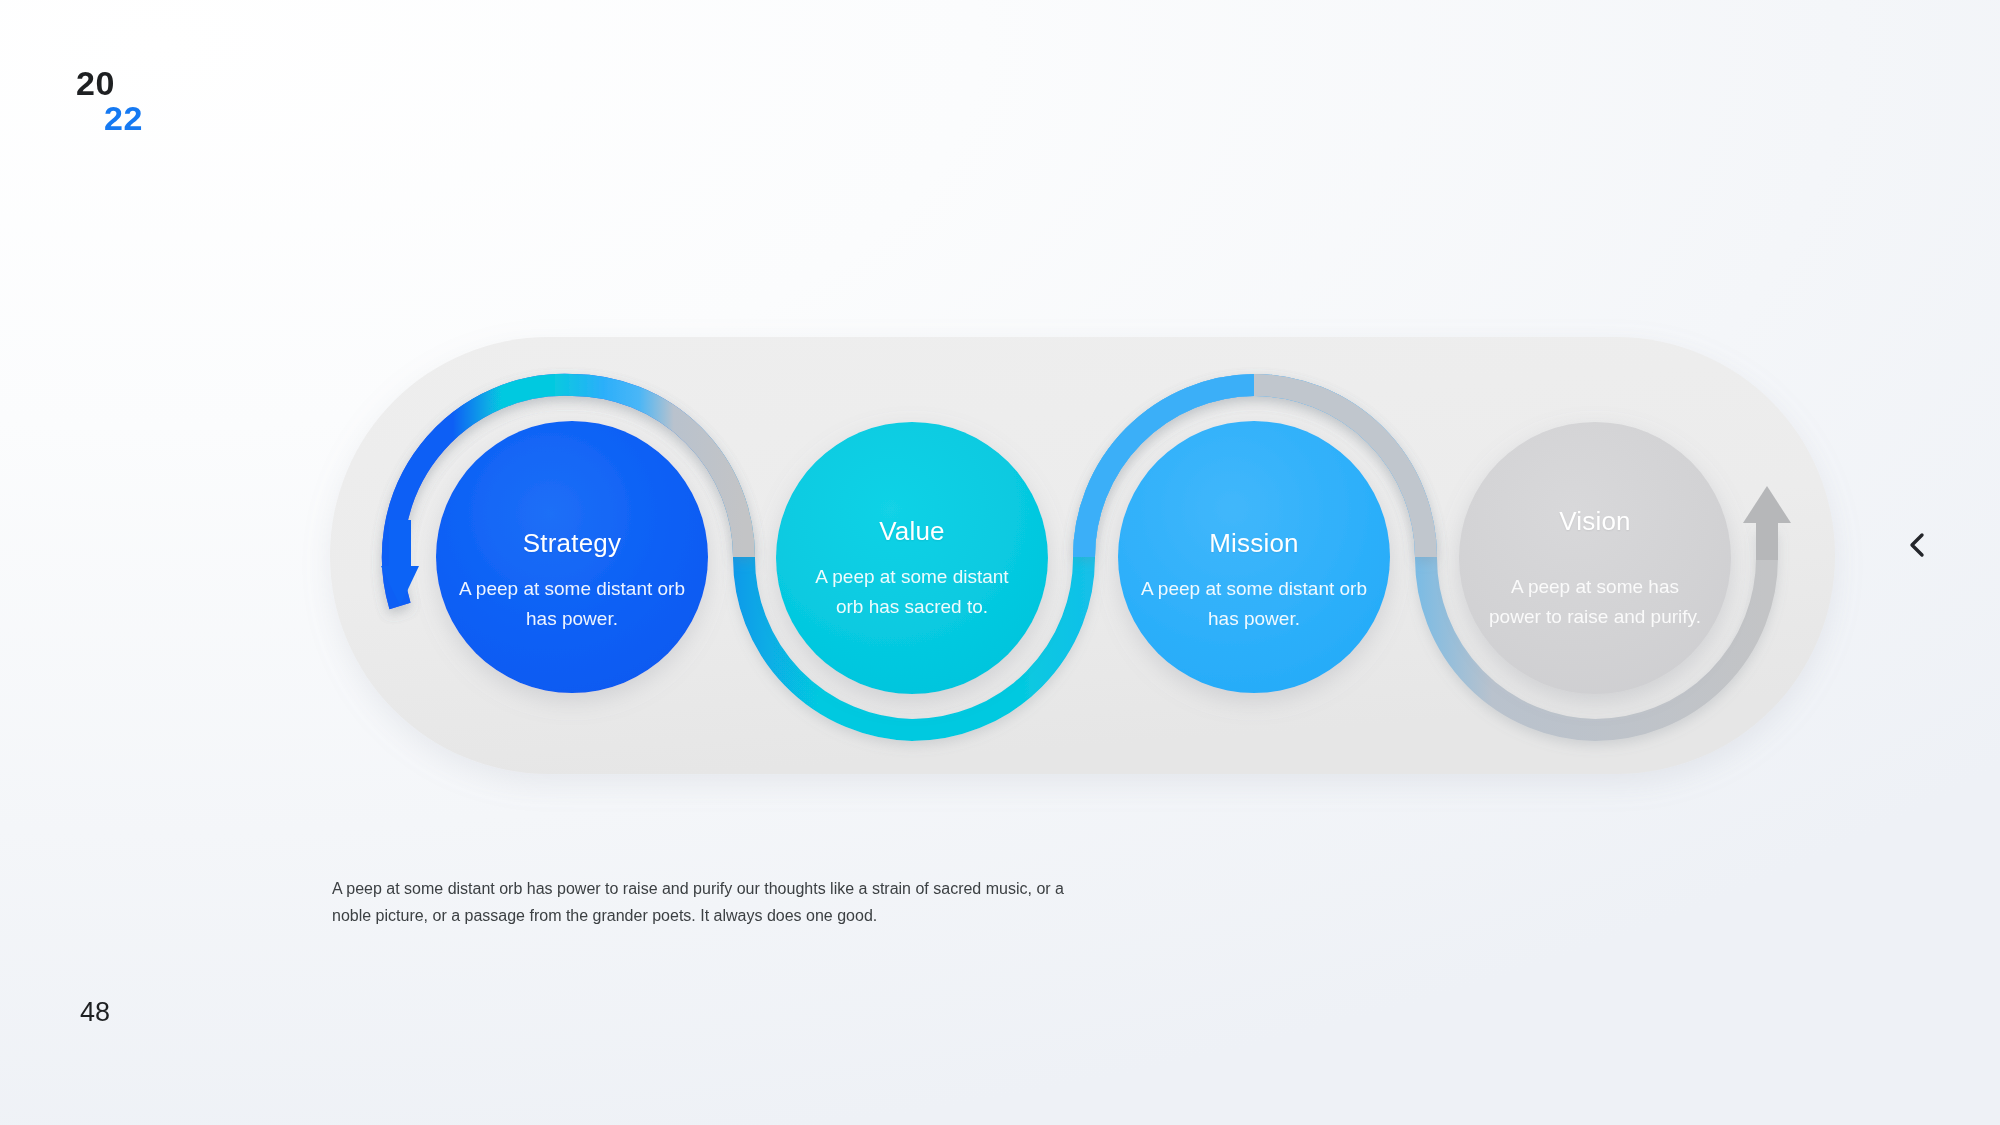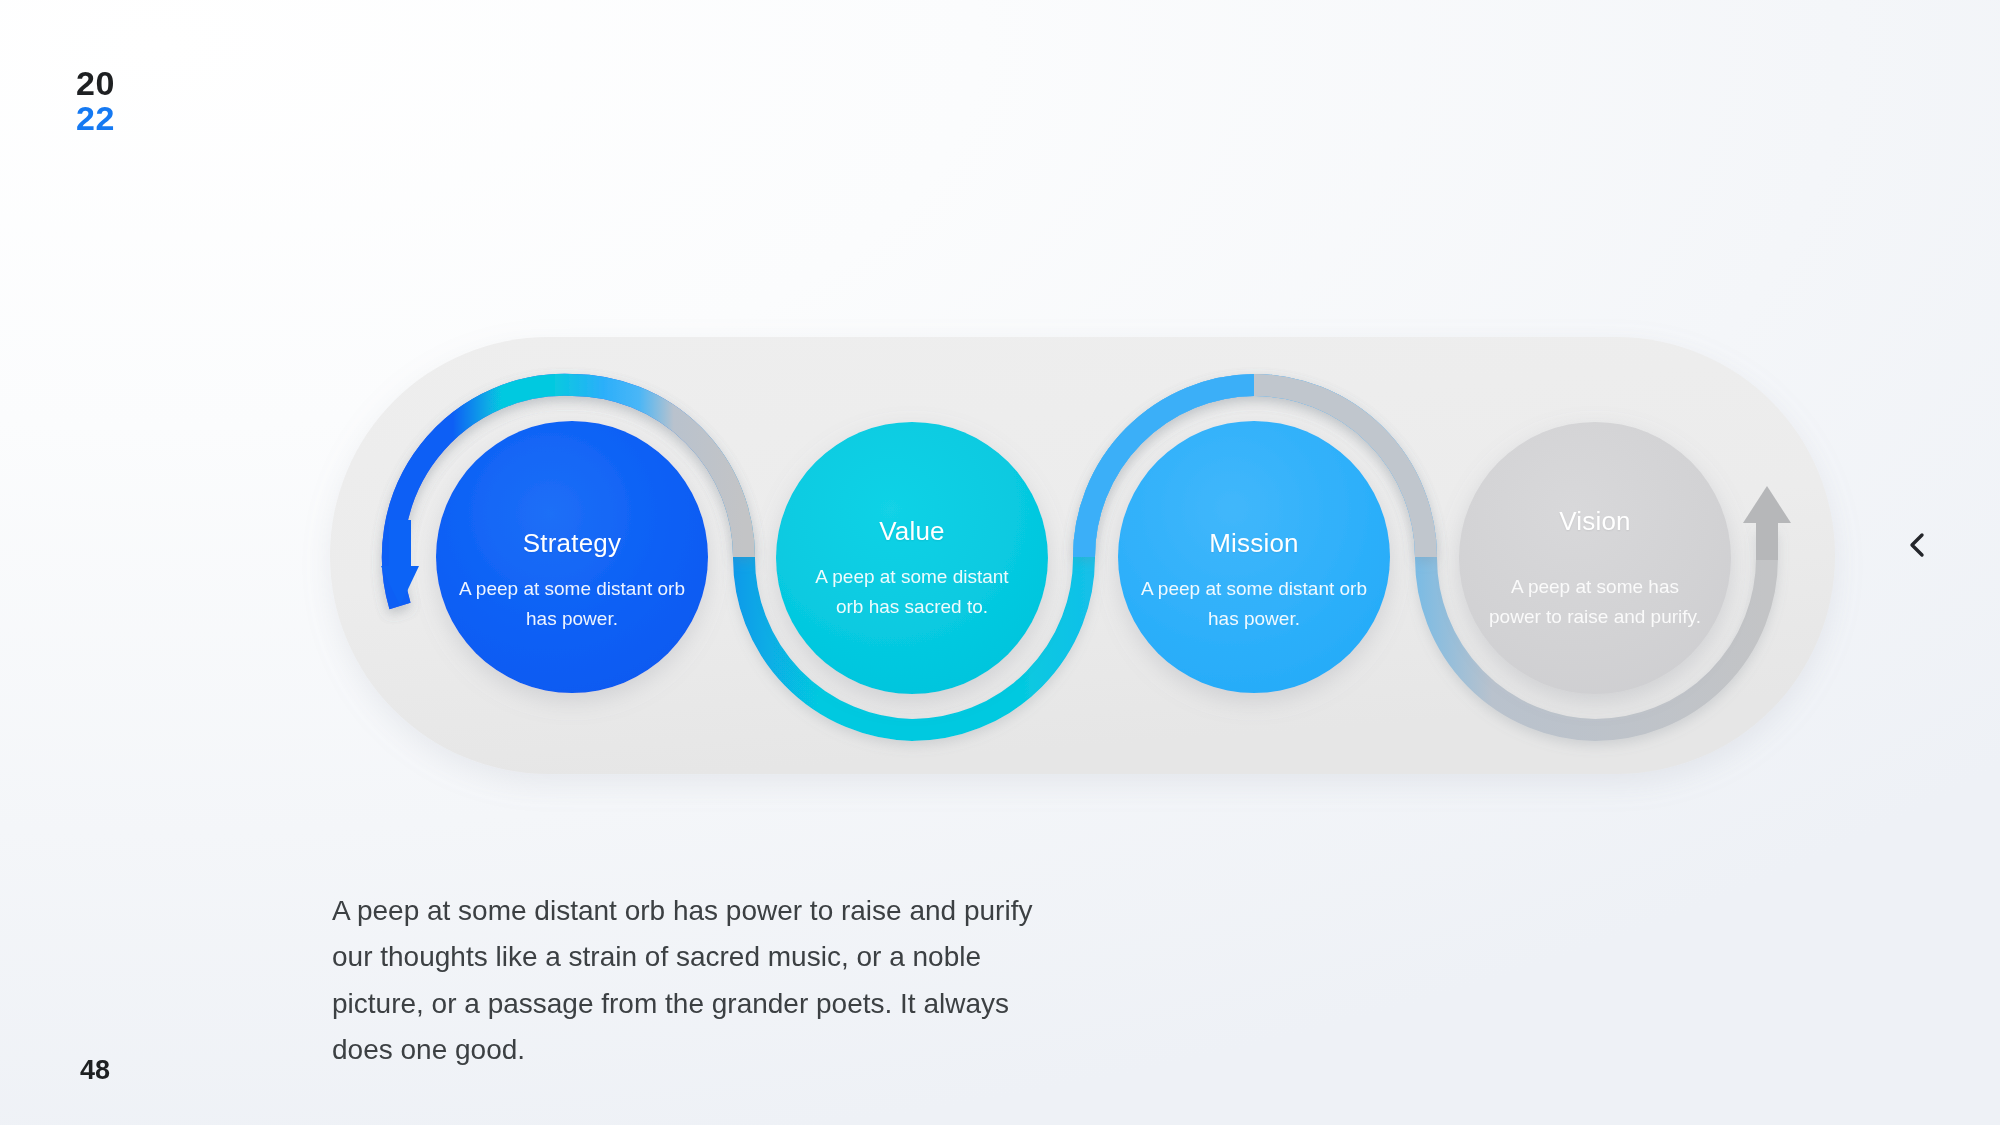--- a/index.html
+++ b/index.html
@@ -15,26 +15,26 @@
     background:
       radial-gradient(120% 100% at 8% 4%, #ffffff 0%, #fbfcfd 34%, #f4f6f9 70%, #eef1f6 100%);
   }
   
   .year{
     position:absolute;left:76px;top:66px;
     line-height:1.02;
     font-size:34px;font-weight:bold;letter-spacing:.5px;
   }
   .year .y1{color:#1e2022;display:block;}
-  .year .y2{color:#1579f2;display:block;}
+  .year .y2{color:#1579f2;display:block;margin-left:28px;}
 
   
   .page-num{
-    position:absolute;left:80px;top:1055px;
-    font-size:27px;font-weight:bold;color:#1e2022;
+    position:absolute;left:80px;top:997px;
+    font-size:27px;font-weight:normal;color:#1e2022;
   }
 
   
   .nav-prev{
     position:absolute;left:1918px;top:545px;
     width:44px;height:44px;
     transform:translate(-50%,-50%);
     display:flex;align-items:center;justify-content:center;
     cursor:pointer;
   }
@@ -64,21 +64,21 @@
   .node-desc{
     font-size:19px;font-weight:normal;line-height:1.62;
     margin:0;color:rgba(255,255,255,.93);
   }
   .node-text.faded .node-title{color:#ffffff;}
   .node-text.faded .node-desc{color:rgba(255,255,255,.88);margin-top:36px;}
 
   
   .body-copy{
     position:absolute;left:332px;top:860px;width:735px;
-    font-size:28px;line-height:1.66;color:#3c4043;
+    font-size:16px;line-height:1.66;color:#3c4043;
   }
 </style>
 </head>
 <body>
 
 <div class="slide">
 
   <div class="year">
     <span class="y1">20</span>
     <span class="y2">22</span>

